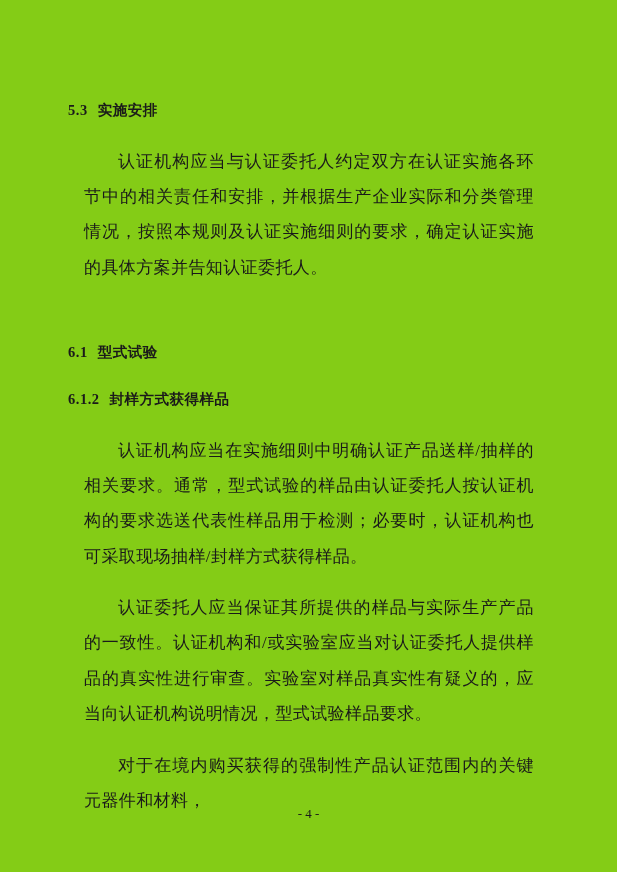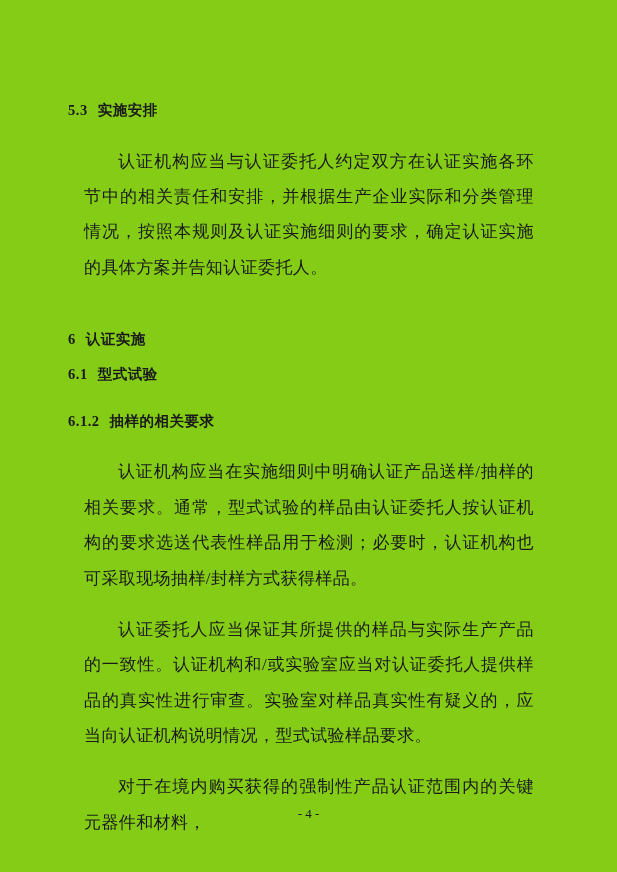--- a/index.html
+++ b/index.html
@@ -73,41 +73,38 @@
     <div class="heading">
       <span class="h-num">5.3</span><span>实施安排</span>
     </div>
 
     <div class="sp-sm"></div>
 
     <p class="para">认证机构应当与认证委托人约定双方在认证实施各环节中的相关责任和安排，并根据生产企业实际和分类管理情况，按照本规则及认证实施细则的要求，确定认证实施的具体方案并告知认证委托人。</p>
 
     <div class="sp-lg"></div>
 
-    <div class="heading">
-      <span class="h-num">6</span><span>认证实施</span>
-    </div>
 
     <div class="sp-md"></div>
 
     <div class="heading">
       <span class="h-num">6.1</span><span>型式试验</span>
     </div>
 
     <div class="sp-md"></div>
 
 
     <div class="sp-sm"></div>
 
 
 
     <div class="sp-sm"></div>
 
     <div class="heading">
-      <span class="h-num">6.1.2</span><span>抽样的相关要求</span>
+      <span class="h-num">6.1.2</span><span>封样方式获得样品</span>
     </div>
 
     <div class="sp-sm"></div>
 
     <p class="para">认证机构应当在实施细则中明确认证产品送样/抽样的相关要求。通常，型式试验的样品由认证委托人按认证机构的要求选送代表性样品用于检测；必要时，认证机构也可采取现场抽样/封样方式获得样品。</p>
 
     <p class="para">认证委托人应当保证其所提供的样品与实际生产产品的一致性。认证机构和/或实验室应当对认证委托人提供样品的真实性进行审查。实验室对样品真实性有疑义的，应当向认证机构说明情况，型式试验样品要求。</p>
 
 
     <p class="para">对于在境内购买获得的强制性产品认证范围内的关键元器件和材料，</p>

